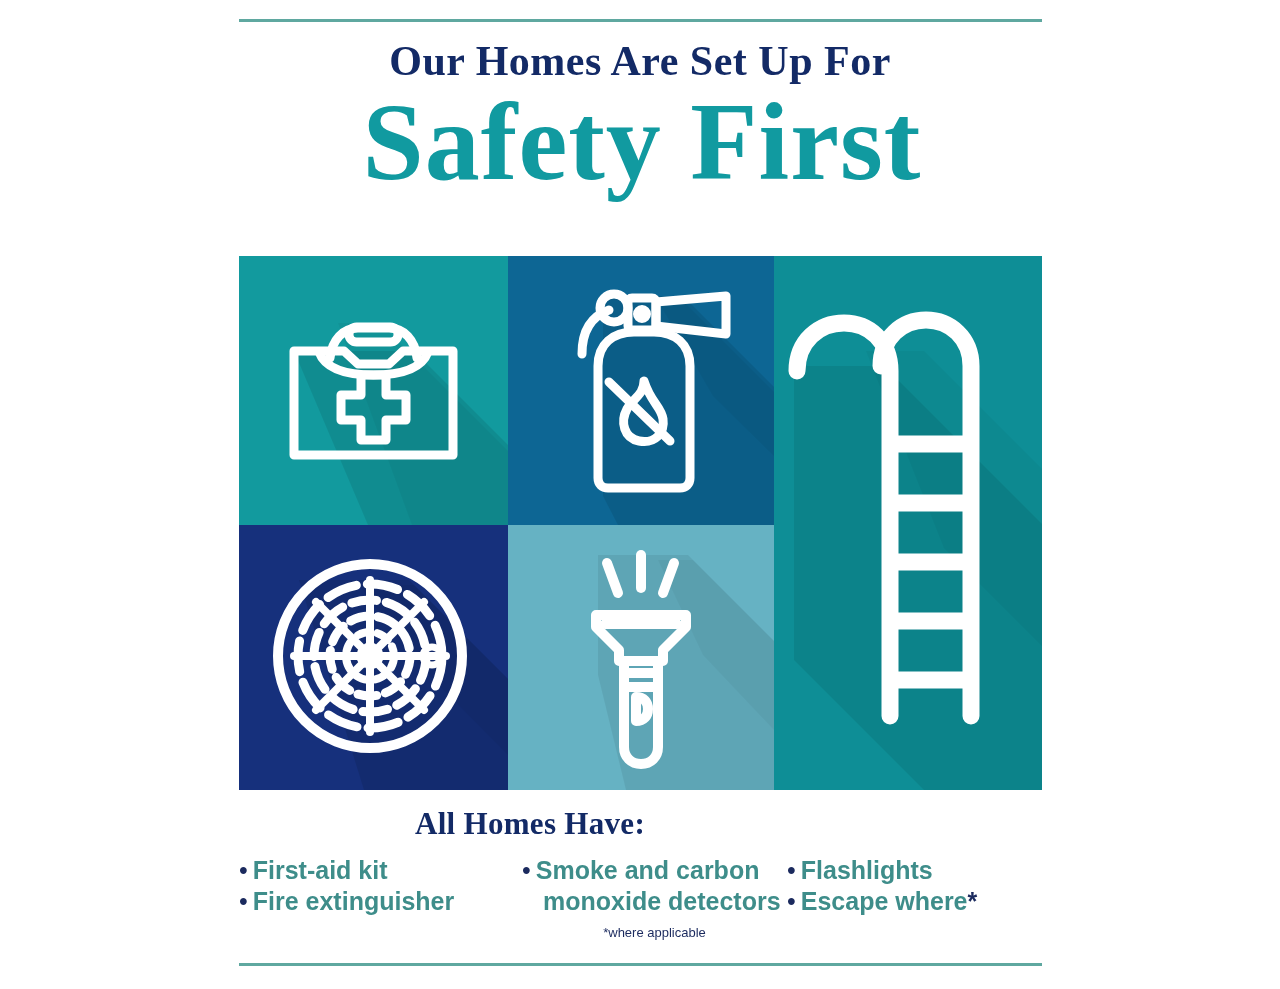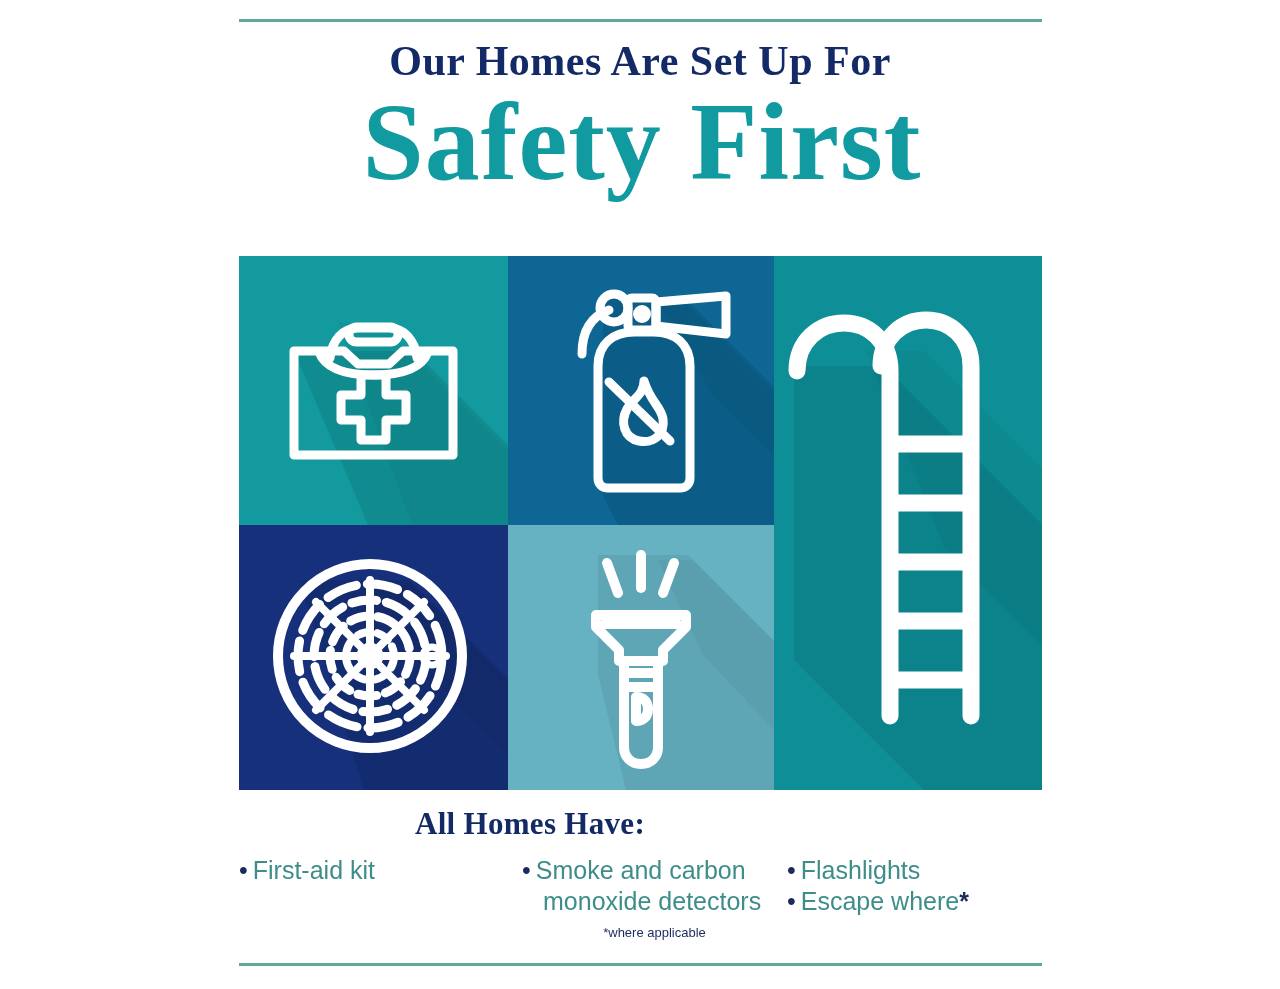--- a/index.html
+++ b/index.html
@@ -133,21 +133,21 @@
     font-size: 25px;
     line-height: 31px;
     color: #3E8D8A;
     white-space: nowrap;
   }
   .bullet-item .dot {
     color: #1B2A5E;
     font-size: 25px;
     padding-right: 5px;
   }
-  .bullet-item .txt { color: #3E8D8A; }
+  .bullet-item .txt { color: #3E8D8A; font-weight: bold; }
   .bullet-item.indented {
     padding-left: 21px;
   }
   .bullet-item .star { color: #1B2A5E; font-weight: 700; }
 
   .footnote {
     position: absolute;
     left: 283px;
     top: 70px;
     width: 265px;
@@ -300,20 +300,23 @@
 
   <div class="all-homes-title">All Homes Have:</div>
 
   <div class="columns">
 
     <div class="col col-1">
       <div class="bullet-list">
         <div class="bullet-item">
           <span class="dot">•</span><span class="txt">First-aid kit</span>
         </div>
+        <div class="bullet-item">
+          <span class="dot">•</span><span class="txt">Fire extinguisher</span>
+        </div>
       </div>
     </div>
 
     <div class="col col-2">
       <div class="bullet-list">
         <div class="bullet-item">
           <span class="dot">•</span><span class="txt">Smoke and carbon</span>
         </div>
         <div class="bullet-item indented">
           <span class="txt">monoxide detectors</span>

